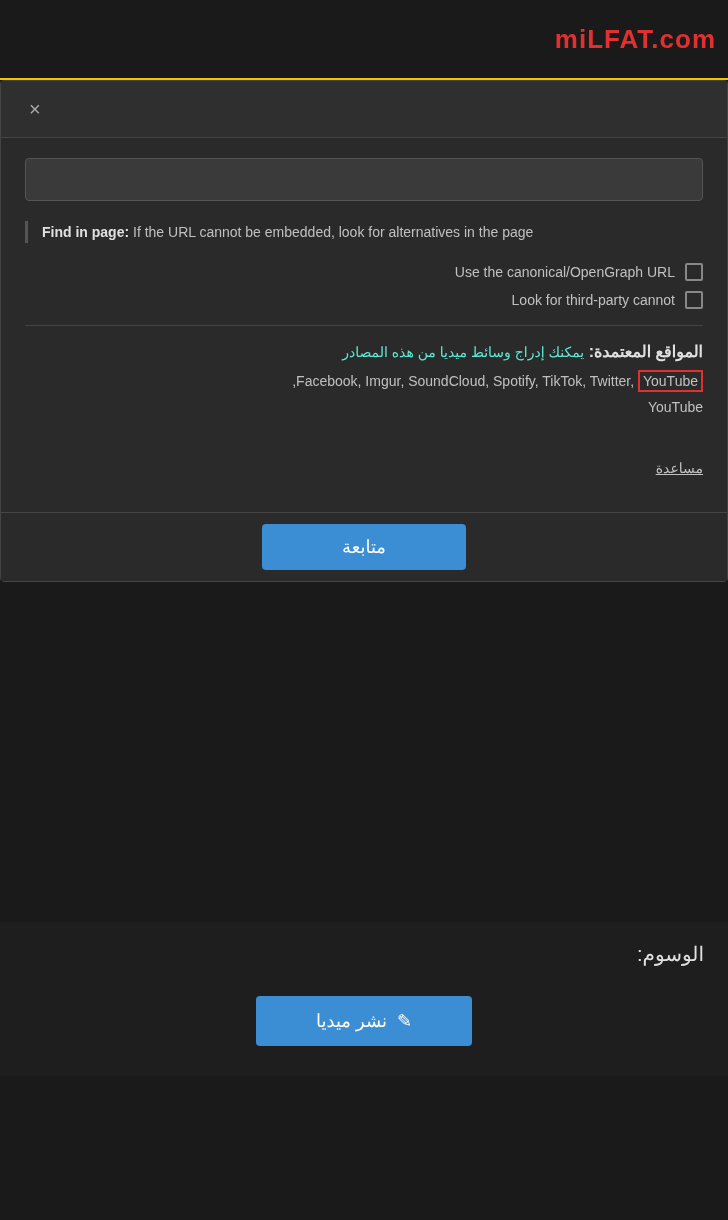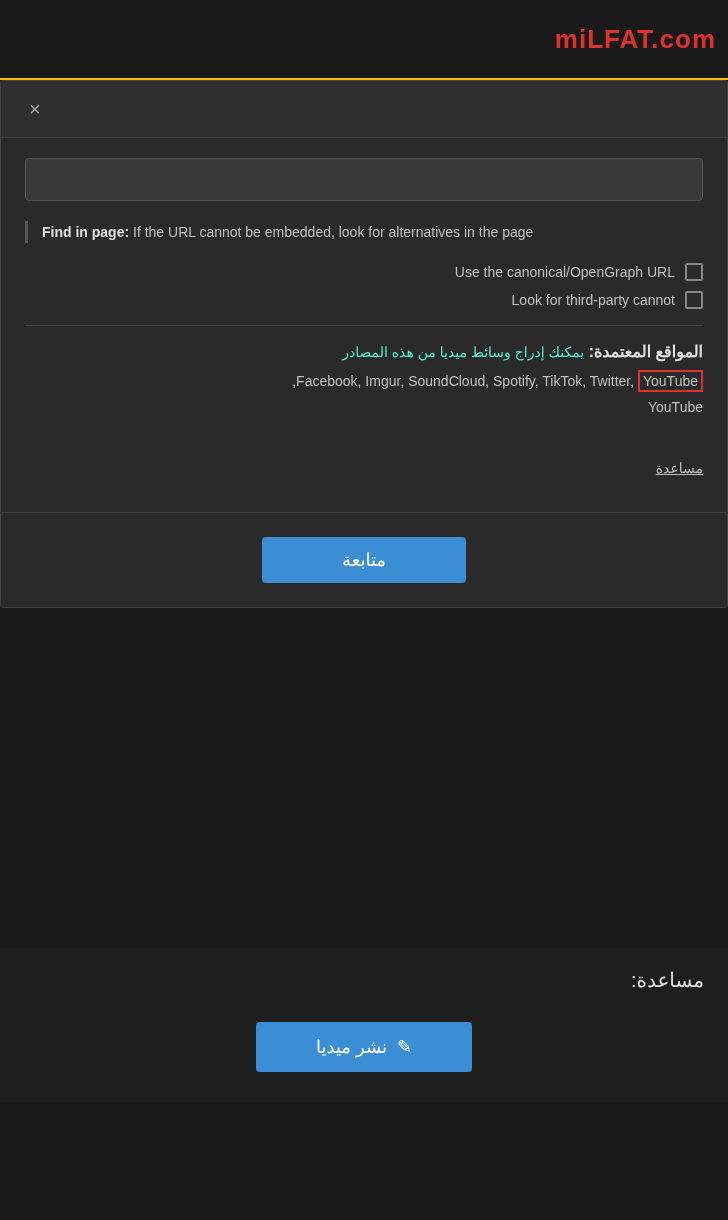--- a/index.html
+++ b/index.html
@@ -170,21 +170,21 @@
       text-decoration: underline;
       font-size: 14px;
       cursor: pointer;
       display: block;
       text-align: right;
       direction: rtl;
       margin-top: 40px;
     }
 
     .modal-footer {
-      padding: 24px 24px;
+      padding: 11px 24px;
       background-color: #2a2a2a;
       border-top: 1px solid #444;
       display: flex;
       justify-content: center;
     }
 
     .continue-btn {
       background-color: #3b8ed4;
       color: #fff;
       border: none;
@@ -289,20 +289,20 @@
   </div>
 
   <div class="modal-footer">
     <button class="continue-btn">متابعة</button>
   </div>
 </div>
 
 <div class="below-modal"></div>
 
 <div class="bottom-section">
-  <div class="tags-label">مساعدة:</div>
+  <div class="tags-label">الوسوم:</div>
   <div class="publish-btn-row">
     <button class="publish-btn">
       <span class="publish-icon">✎</span>
       <span>نشر ميديا</span>
     </button>
   </div>
 </div>
 
 </body></html>

